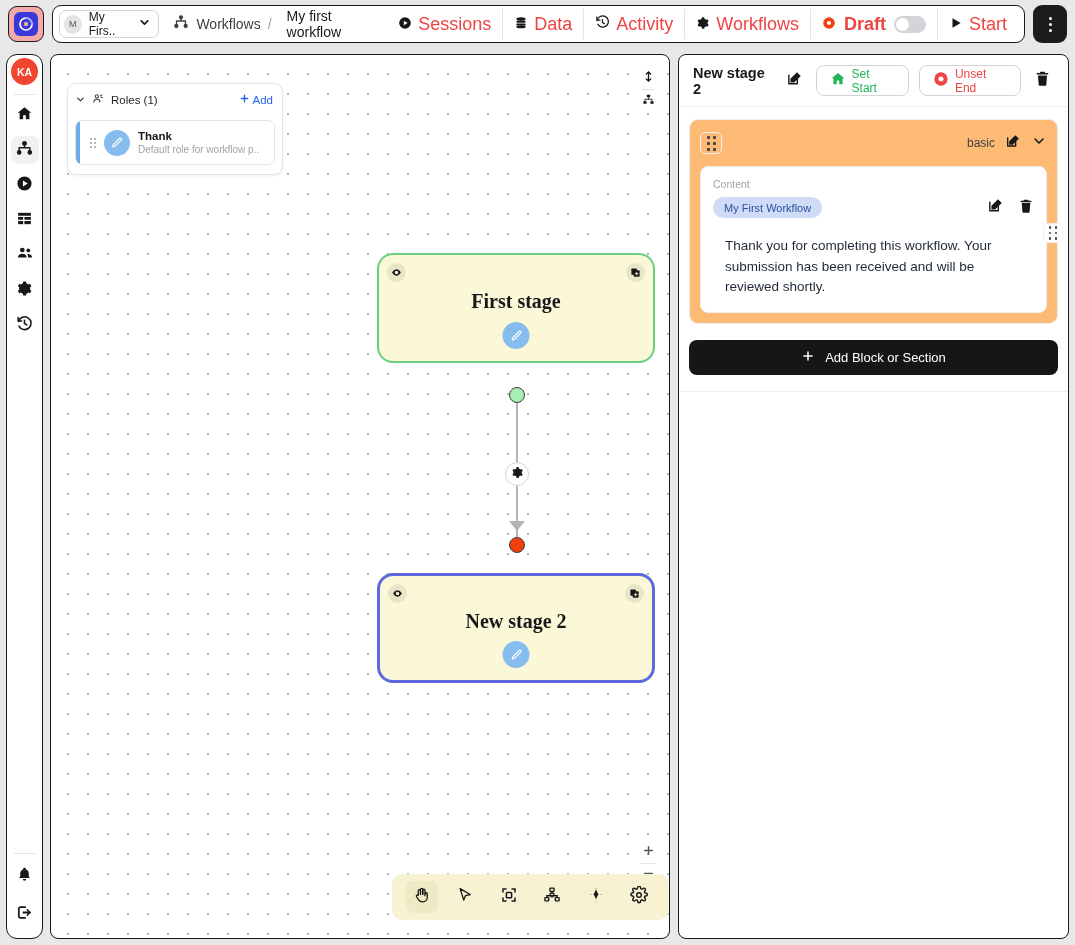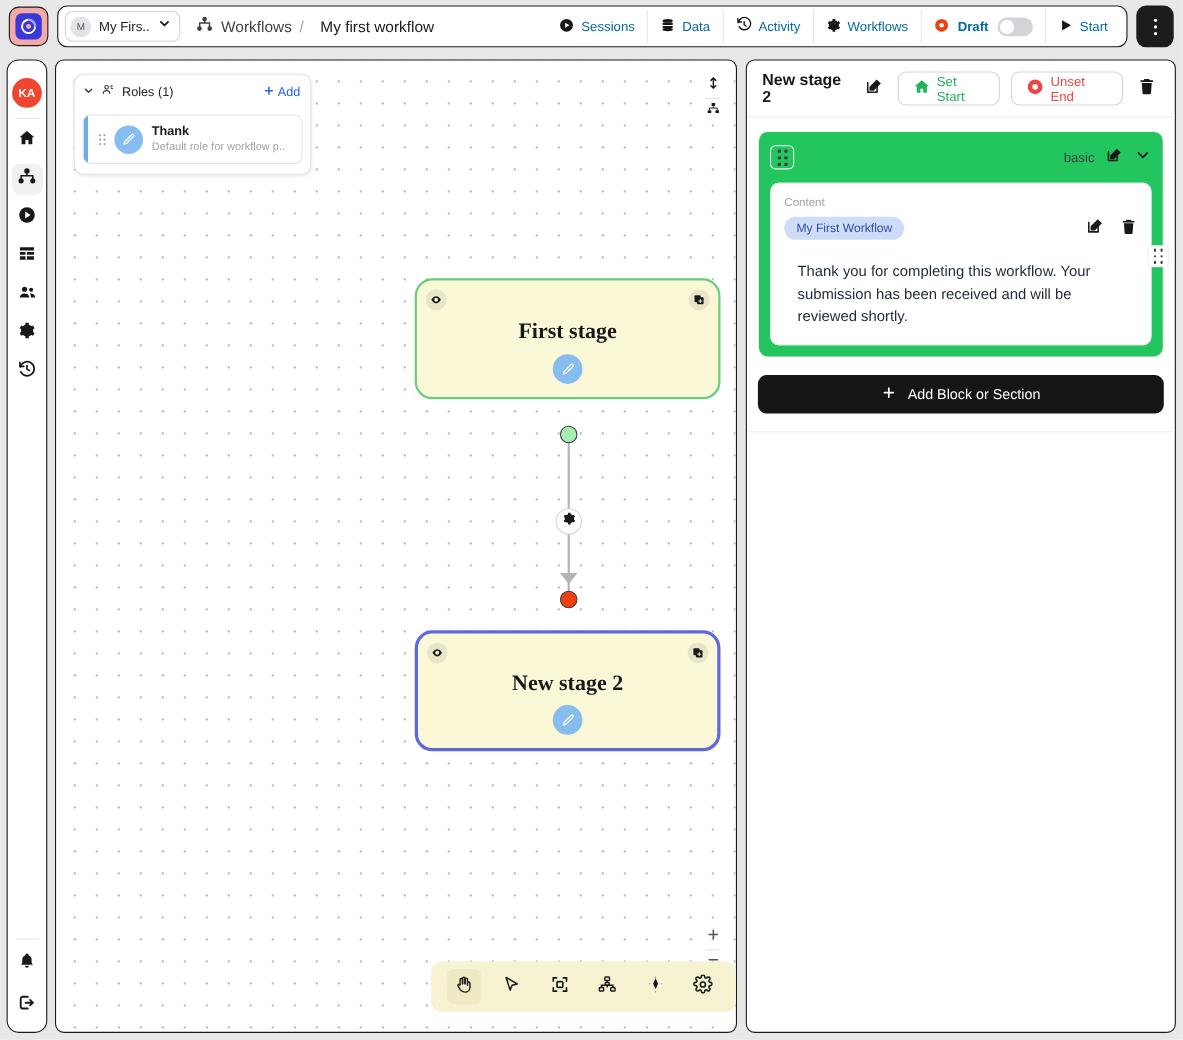--- a/index.html
+++ b/index.html
@@ -40,21 +40,21 @@
   }
   .proj-name { font-size: 12px; color: #18181b; }
   .crumbs { display: flex; align-items: center; gap: 7px; margin-left: 10px; }
   .crumb-link { font-size: 14px; color: #3f3f46; cursor: pointer; }
   .crumb-sep { font-size: 14px; color: #a1a1aa; }
   .crumb-cur { font-size: 14px; color: #18181b; margin-left: 8px; }
   .tb-spacer { flex: 1; }
   .tb-group { display: flex; align-items: center; height: 30px; }
   .tb-btn {
     display: flex; align-items: center; gap: 6px; height: 30px; padding: 0 11px;
-    font-size: 12px; color: #0369a1; background: #fff; cursor: pointer;
+    font-size: 18px; color: #ef4444; background: #fff; cursor: pointer;
     border-right: 1px solid #e4e4e7;
   }
   .tb-btn:last-child { border-right: none; }
   .toggle-track {
     width: 32px; height: 17px; border-radius: 9px; background: #d4d4d8;
     position: relative; cursor: pointer; flex: 0 0 auto;
   }
   .toggle-knob {
     position: absolute; top: 2px; left: 2px; width: 13px; height: 13px;
     border-radius: 50%; background: #fff;
@@ -63,21 +63,21 @@
     width: 34px; height: 38px; border-radius: 9px; background: #1c1c1e;
     display: flex; flex-direction: column; align-items: center; justify-content: center;
     gap: 3px; cursor: pointer; flex: 0 0 auto;
   }
   .kebab-dot { width: 3px; height: 3px; border-radius: 50%; background: #fff; }
 
   
   .rail {
     position: absolute; left: 6px; top: 54px; width: 37px; height: 885px;
     background: #fff; border: 1px solid #1a1a1a; border-radius: 11px;
-    display: flex; flex-direction: column; align-items: center; padding-top: 16px;
+    display: flex; flex-direction: column; align-items: center; padding-top: 3px;
   }
   .rail-av {
     width: 27px; height: 27px; border-radius: 50%; background: #f0452f;
     color: #fff; font-size: 10.5px; font-weight: bold;
     display: flex; align-items: center; justify-content: center; cursor: pointer;
   }
   .rail-div { width: 22px; height: 1px; background: #e4e4e7; margin: 9px 0 6px; }
   .rail-btn {
     width: 28px; height: 28px; border-radius: 7px; margin-bottom: 7px;
     display: flex; align-items: center; justify-content: center; cursor: pointer;
@@ -94,21 +94,21 @@
     overflow: hidden;
   }
   .dots {
     position: absolute; inset: 0;
     background-image: radial-gradient(#b4b4b8 0.9px, transparent 1px);
     background-size: 20px 20px; background-position: 7px 9px;
   }
 
   
   .roles-panel {
-    position: absolute; left: 16px; top: 12px; width: 216px;
+    position: absolute; left: 16px; top: 28px; width: 216px;
     background: #fff; border: 1px solid #e4e4e7; border-radius: 9px;
     box-shadow: 0 1px 3px rgba(0,0,0,.07);
   }
   .roles-head {
     display: flex; align-items: center; height: 31px; padding: 0 9px 0 7px; gap: 6px;
   }
   .roles-title { font-size: 11.5px; color: #27272a; }
   .roles-add {
     margin-left: auto; display: flex; align-items: center; gap: 3px;
     font-size: 11.5px; color: #2563eb; cursor: pointer;
@@ -208,21 +208,21 @@
   .rp-pill {
     display: flex; align-items: center; gap: 6px; height: 31px; padding: 0 13px;
     border: 1px solid #d4d4d8; border-radius: 8px; font-size: 12px; cursor: pointer; background:#fff;
   }
   .rp-pill.start-pill { color: #22b457; }
   .rp-pill.end-pill { color: #ef4444; }
   .rp-icon-btn { width: 24px; height: 24px; display: flex; align-items: center; justify-content: center; cursor: pointer; }
 
   .sec-card {
     margin: 12px 10px; border: 1px solid #eceef0; border-radius: 9px;
-    background: #22c55e; padding: 10px;
+    background: #fdba74; padding: 10px;
   }
   .sec-top { display: flex; align-items: center; height: 26px; margin-bottom: 10px; }
   .grip-btn {
     width: 22px; height: 22px; border: 1px solid #f0f0f0; border-radius: 5px;
     display: flex; align-items: center; justify-content: center; cursor: pointer;
   }
   .grip3 { display: grid; grid-template-columns: 3px 3px; gap: 3px; }
   .grip3 i { width: 3px; height: 3px; background: #3f3f46; display: block; border-radius: 1px; }
   .grip3.small i { width: 2.5px; height: 2.5px; }
   .sec-top-right { margin-left: auto; display: flex; align-items: center; gap: 10px; }

